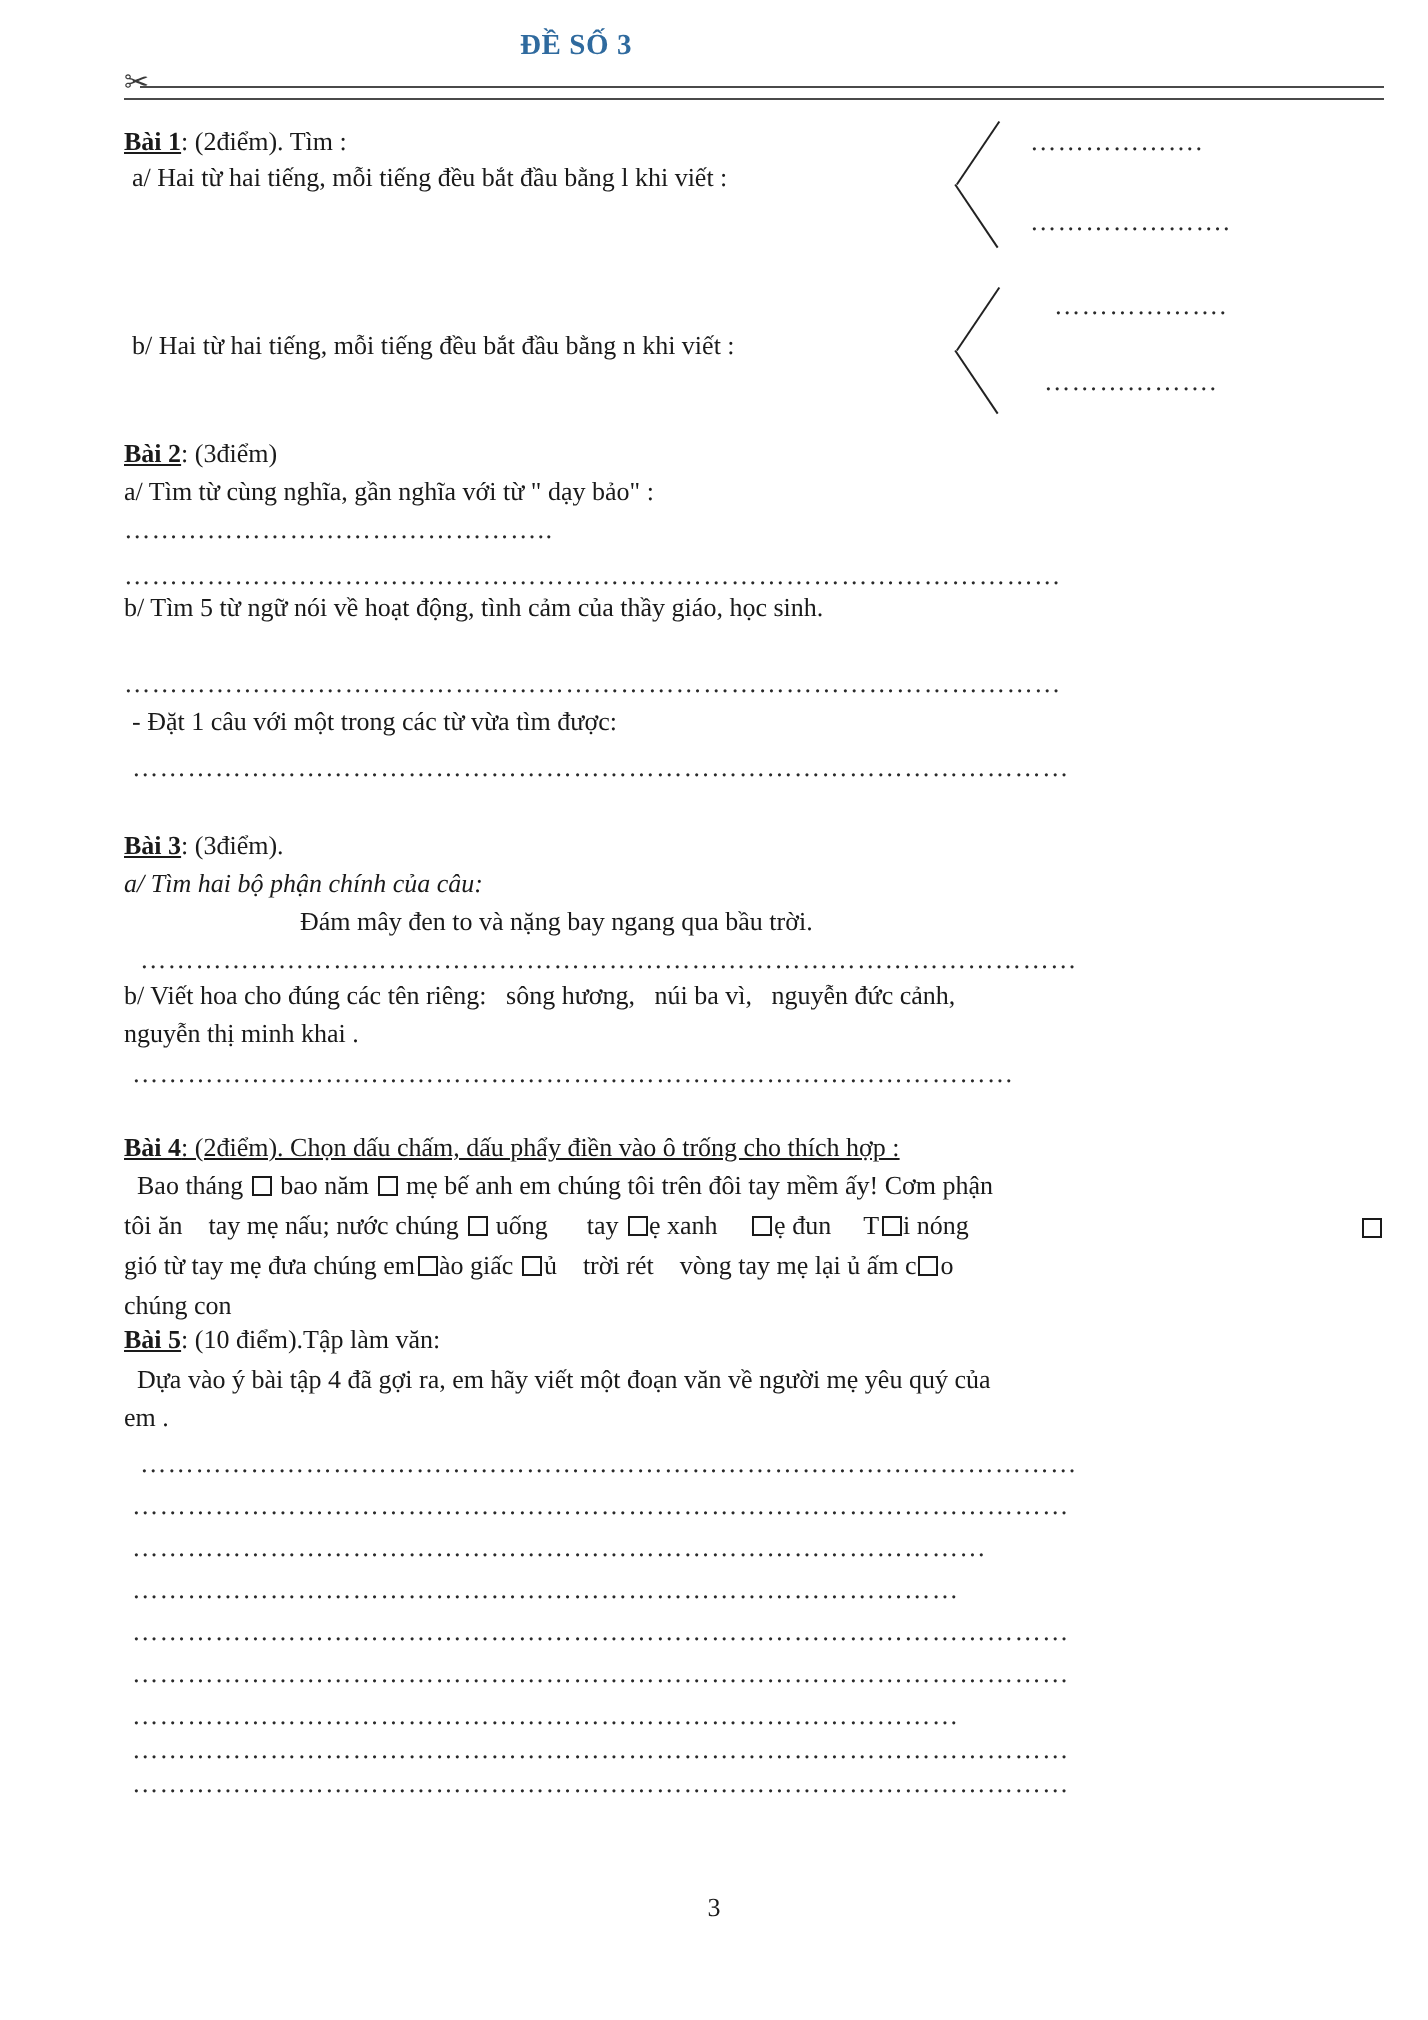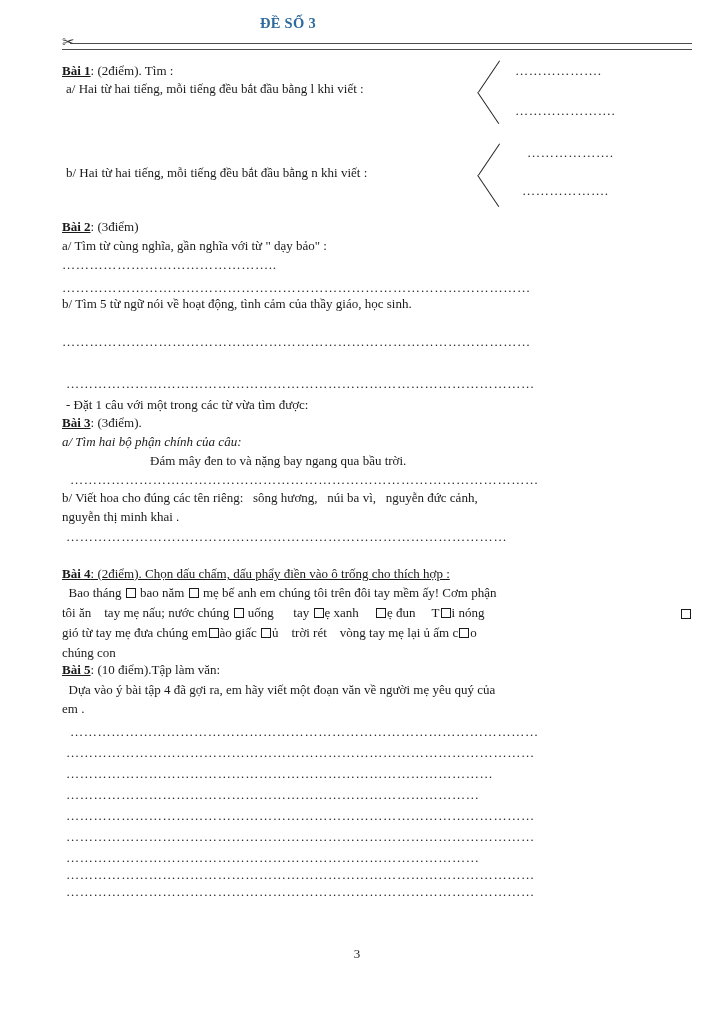--- a/index.html
+++ b/index.html
@@ -166,21 +166,21 @@
 
   <div class="tx" style="left:62px; top:218px;"><span class="ul-bold">Bài 2</span><span>: (3điểm)</span></div>
 
   <div class="tx" style="left:62px; top:237px;">a/ Tìm từ cùng nghĩa, gần nghĩa với từ " dạy bảo" :</div>
   <div class="dots" style="left:62px; top:258px; width:265px;">………………………………………..</div>
 
   <div class="dots" style="left:62px; top:281px; width:585px;">…………………………………………………………………………………………</div>
   <div class="tx" style="left:62px; top:295px;">b/ Tìm 5 từ ngữ nói về hoạt động, tình cảm của thầy giáo, học sinh.</div>
 
   <div class="dots" style="left:62px; top:335px; width:585px;">…………………………………………………………………………………………</div>
-  <div class="tx" style="left:66px; top:352px;margin-top:44px;">- Đặt 1 câu với một trong các từ vừa tìm được:</div>
+  <div class="tx" style="left:66px; top:352px;">- Đặt 1 câu với một trong các từ vừa tìm được:</div>
   <div class="dots" style="left:66px; top:377px; width:582px;">…………………………………………………………………………………………</div>
 
   <div class="tx" style="left:62px; top:414px;"><span class="ul-bold">Bài 3</span><span>: (3điểm).</span></div>
 
   <div class="tx" style="left:62px; top:433px;font-style:italic;">a/ Tìm hai bộ phận chính của câu:</div>
   <div class="tx" style="left:110px; top:452px;margin-left:40px;">Đám mây đen to và nặng bay ngang qua bầu trời.</div>
   <div class="dots" style="left:70px; top:473px; width:578px;">…………………………………………………………………………………………</div>
 
   <div class="tx" style="left:62px; top:489px;">b/ Viết hoa cho đúng các tên riêng:   sông hương,   núi ba vì,   nguyễn đức cảnh,</div>
   <div class="tx" style="left:62px; top:508px;">nguyễn thị minh khai .</div>

